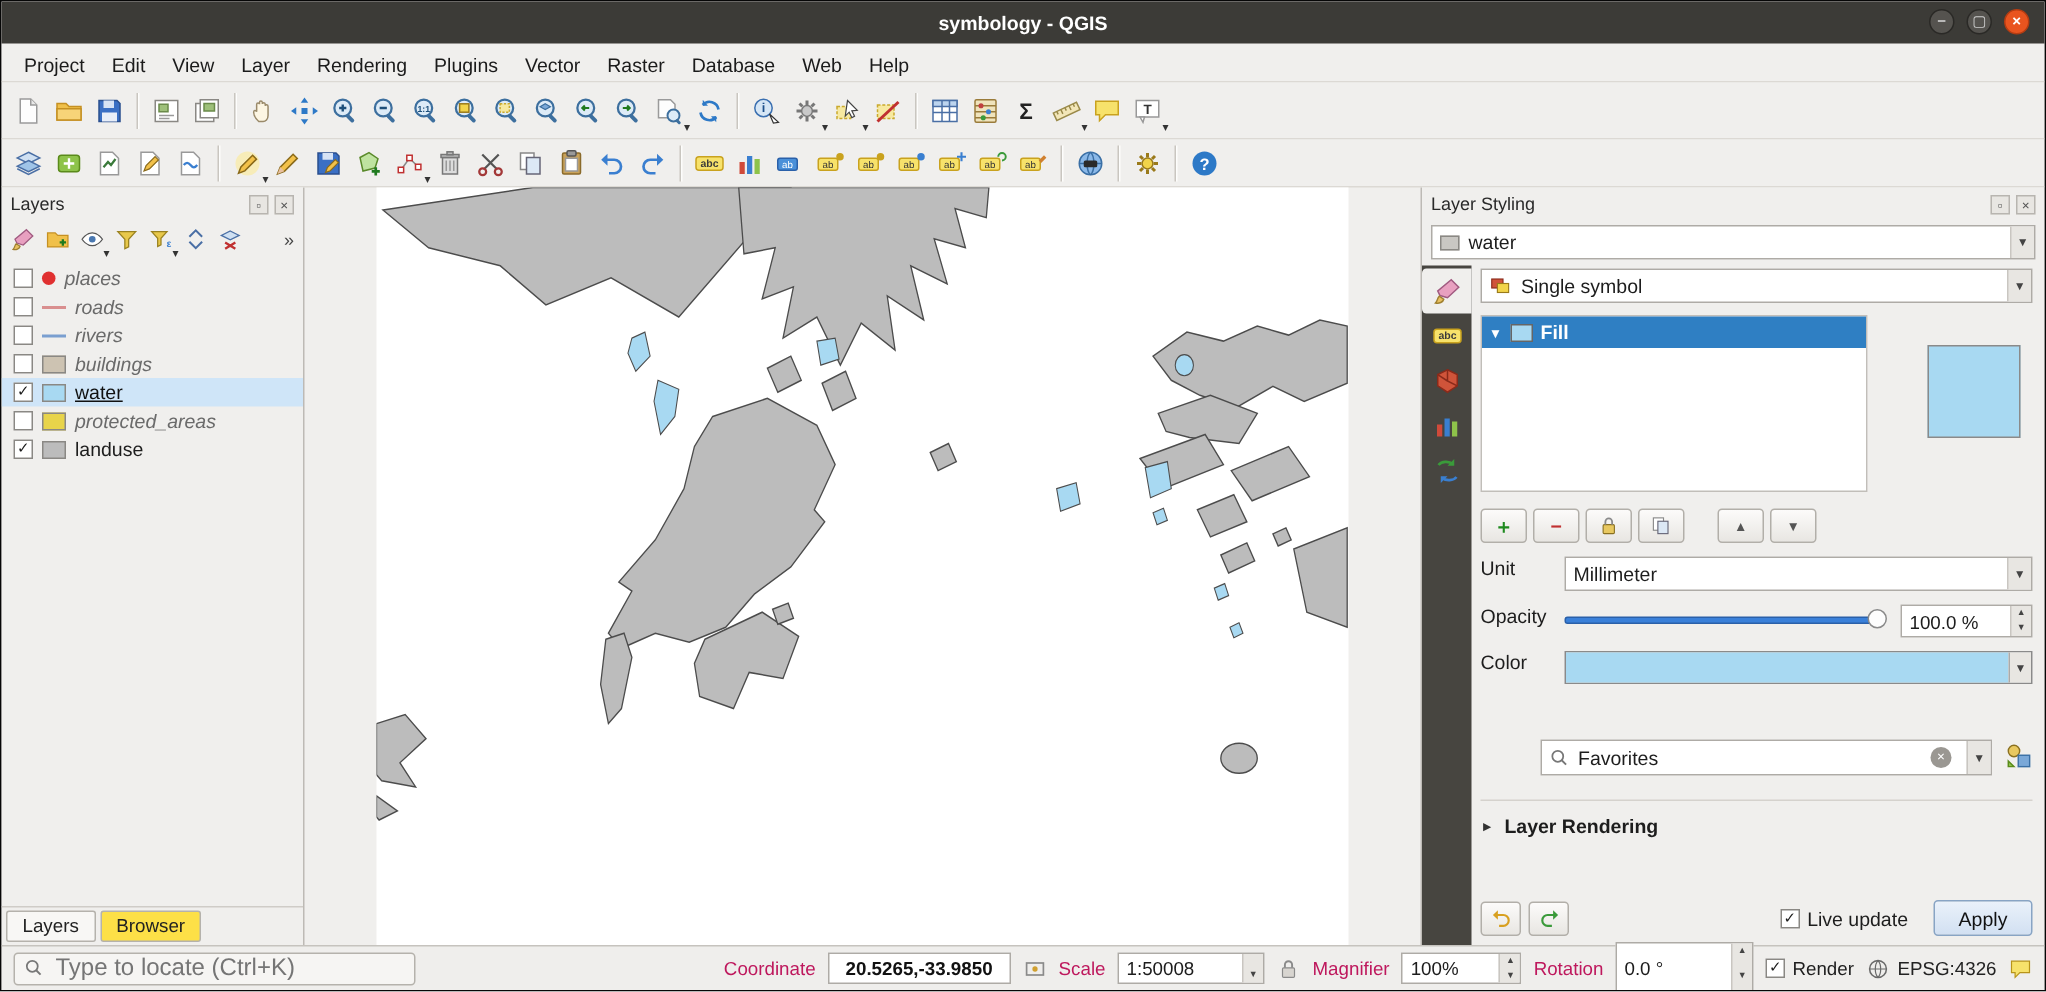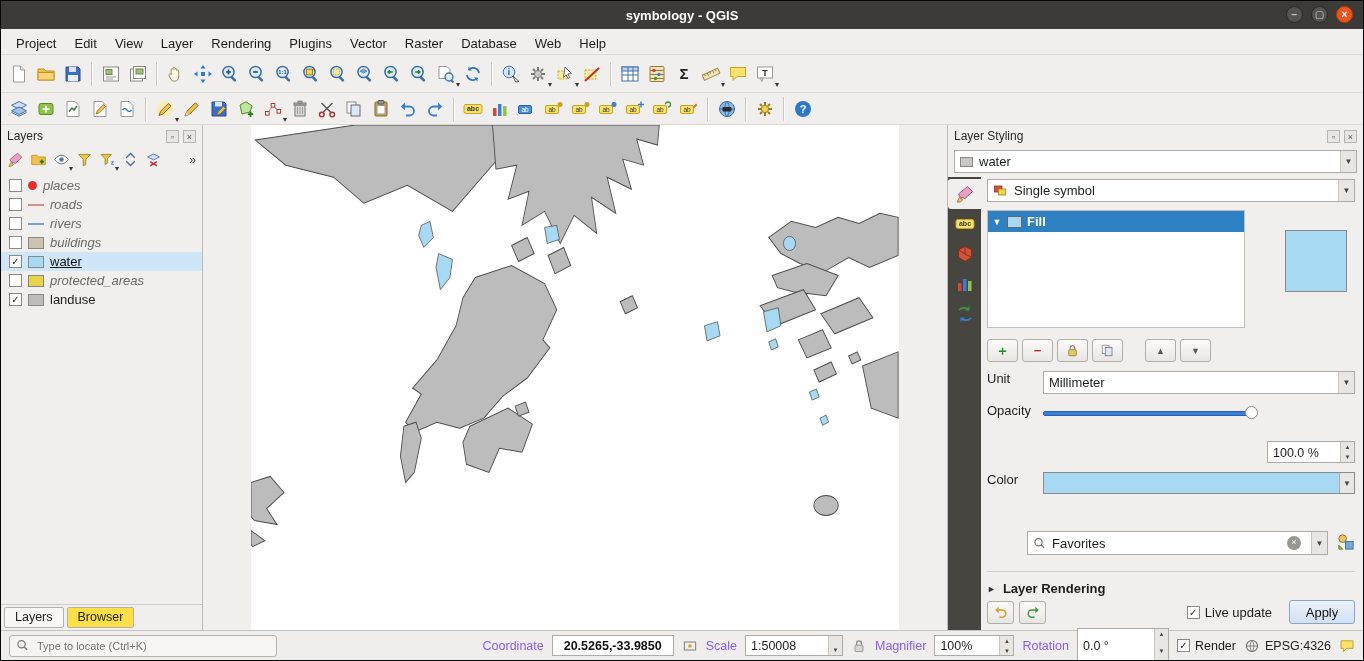--- a/index.html
+++ b/index.html
@@ -84,21 +84,21 @@
   .prop-row { display:flex; margin-top:9px; }
   .prop-label { width:56px; flex:0 0 56px; font-size:13px; }
   .prop-row .combo { flex:1; }
   .slider { position:relative; flex:1; height:20px; margin-right:9px; }
   .slider .track { position:absolute; left:0; right:2px; top:8px; height:5px; background:#3a80d9; border:1px solid #2a60a9; border-radius:2px; }
   .slider .handle { position:absolute; right:0; top:3px; width:13px; height:13px; border-radius:50%; background:#fdfdfd; border:1px solid #8a8a8a; }
   .spin { display:flex; border:1px solid #aeaba6; background:#fff; height:22px; align-items:stretch; }
   .spin .val { padding:1px 5px 0; flex:1; font-size:12.5px; display:flex; align-items:center; }
   .spin .arrows { width:14px; flex:0 0 14px; border-left:1px solid #c9c6c1; display:flex; flex-direction:column; background:#e8e6e2; }
   .spin .arrows span { flex:1; font-size:6px; line-height:10px; text-align:center; color:#444; }
-  .opacity-spin { width:88px; flex:0 0 88px;margin-top:38px; }
+  .opacity-spin { width:88px; flex:0 0 88px; }
   .color-btn { flex:1; height:22px; border:1px solid #8a8a8a; display:flex; background:#fff; }
   .color-fill { flex:1; background:var(--water); }
   .color-drop { width:15px; flex:0 0 15px; border-left:1px solid #aaa; background:#e8e6e2; display:flex; align-items:center; justify-content:center; font-size:8px; color:#444; }
   .fav-row { display:flex; align-items:center; gap:8px; margin-top:37px;padding-left:40px; }
   .fav-box { flex:1; height:24px; border:1px solid #aeaba6; background:#fff; display:flex; align-items:center; padding-left:5px; gap:6px; }
   .fav-box svg { width:13px; height:13px; }
   .fav-clear { margin-left:auto; width:14px; height:14px; border-radius:50%; background:#9a9792; color:#fff; font-size:9px; line-height:13px; text-align:center; }
   .fav-drop { width:16px; align-self:stretch; border-left:1px solid #c9c6c1; background:#e8e6e2; display:flex; align-items:center; justify-content:center; font-size:8px; color:#444; margin-left:4px; }
   .fav-style-mgr svg { width:19px; height:19px; }
   .layer-rendering { display:flex; align-items:center; gap:7px; margin-top:16px; padding-top:9px; border-top:1px solid #d5d2cd; font-weight:bold; }
@@ -106,23 +106,23 @@
   .styling-bottom { margin-top:auto; display:flex; align-items:center; padding:4px 0 2px; gap:5px; }
   .mini-btn { width:27px; height:23px; border:1px solid #b2afa9; border-radius:3px; background:linear-gradient(#fcfbfa,#e8e6e2); display:flex; align-items:center; justify-content:center; }
   .mini-btn svg { width:16px; height:16px; }
   .live-update { margin-left:auto; display:flex; align-items:center; gap:5px; }
   .apply-btn { width:66px; height:24px; margin-left:12px; border:1px solid #88a4c4; border-radius:3px; background:linear-gradient(#eaf1fa,#d2e0f2); display:flex; align-items:center; justify-content:center; font-size:13px; color:#111; }
 
   
   .statusbar { height:30px; flex:0 0 30px; background:#efeeec; border-top:1px solid #c6c3be; display:flex; align-items:center; padding:0 8px; gap:8px; font-size:12.5px; }
   .locate-box { width:268px; height:22px; border:1px solid #b5b2ac; border-radius:3px; background:#f6f5f3; display:flex; align-items:center; padding:0 6px; gap:6px; }
   .locate-box svg { width:13px; height:13px; }
-  .locate-box input { border:none; outline:none; background:transparent; flex:1; font-size:11px; color:#333; font-family:inherit; }
+  .locate-box input { border:none; outline:none; background:transparent; flex:1; font-size:16px; color:#333; font-family:inherit; }
   .sb-spacer { flex:1; }
-  .sb-label { color:#8b5cf6; }
+  .sb-label { color:#be185d; }
   .coord-input { width:122px; height:21px; border:1px solid #aeaba6; background:#fff; text-align:center; font-size:12.5px; font-weight:600; font-family:inherit; color:#111; }
   .sb-icon svg { width:16px; height:16px; display:block; }
   .scale-combo { width:98px; height:21px; }
   .scale-combo .val { font-weight:normal; }
   .mag-spin { width:80px; height:21px; }
   .rot-spin { width:92px; height:36px; }
   .sb-check { display:flex; align-items:center; gap:5px; }
   .crs { display:flex; align-items:center; gap:5px; font-size:12.5px; color:#222; }
 </style>
 </head>

